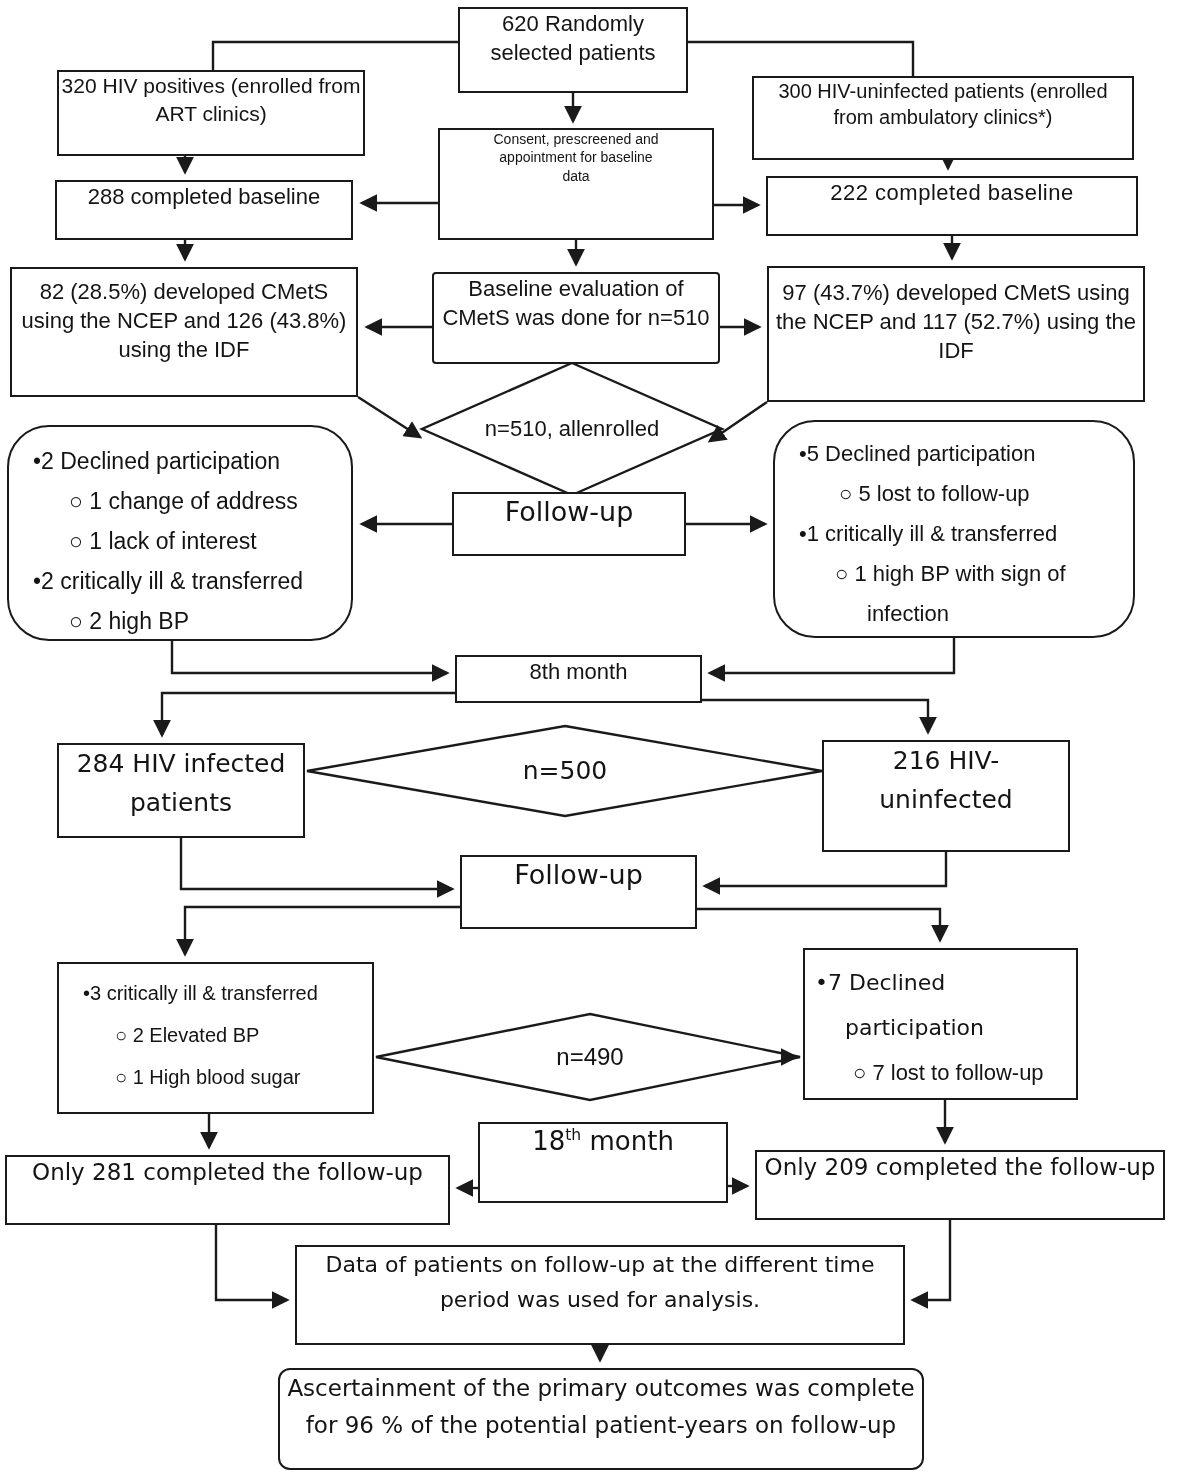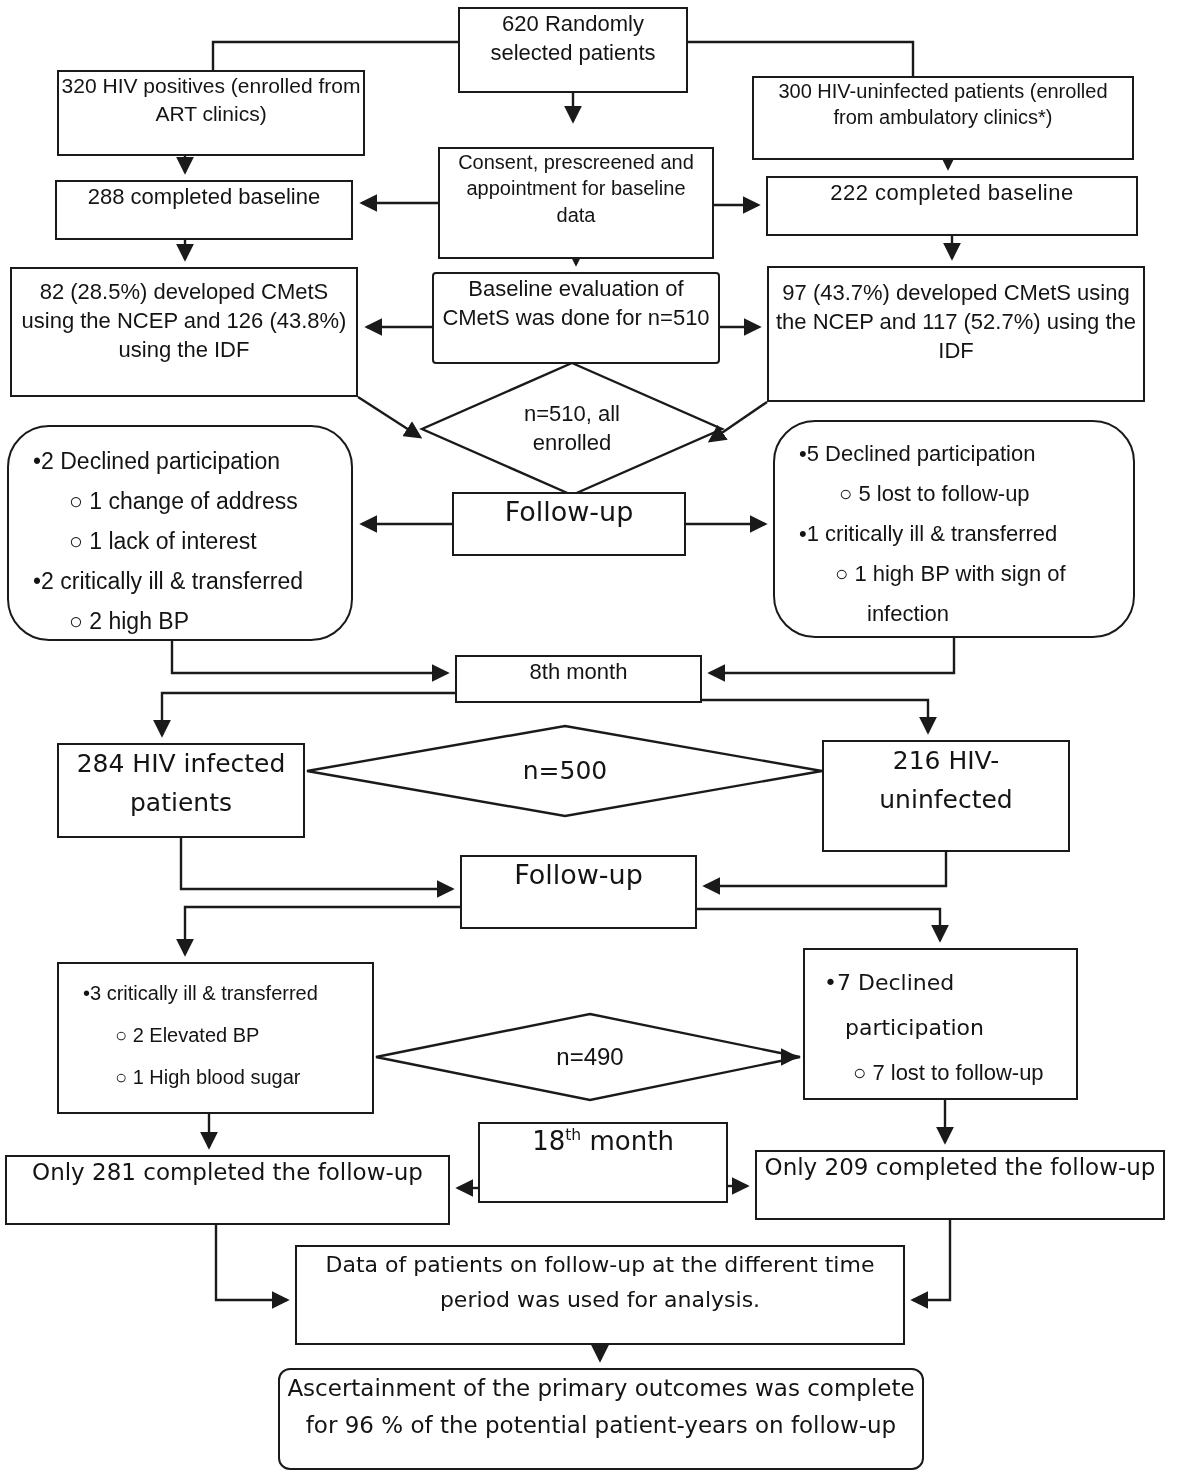--- a/index.html
+++ b/index.html
@@ -6,24 +6,24 @@
   .canvas{position:relative;width:1200px;height:1474px;background:#fff;
           font-family:"Liberation Sans",sans-serif;color:#141414;overflow:hidden;}
   .connectors{position:absolute;left:0;top:0;}
   .ln{fill:none;stroke:#1a1a1a;stroke-width:2.4px;}
   .diamond{fill:#ffffff;stroke:#1a1a1a;stroke-width:2.4px;}
   .node{position:absolute;box-sizing:border-box;background:#fff;border:2.6px solid #1a1a1a;
         display:flex;flex-direction:column;justify-content:flex-start;align-items:center;
         text-align:center;line-height:1.32;}
   .list{justify-content:flex-start;align-items:stretch;text-align:left;}
   .big{font-family:"DejaVu Sans",sans-serif;}
-  .lbl{position:absolute;display:flex;flex-direction:column;justify-content:center;
+  .lbl{position:absolute;display:flex;flex-direction:row;justify-content:center;
        align-items:center;text-align:center;line-height:1.3;}
   .tl{white-space:nowrap;}
-  .p20{padding-left:19px}.p24{padding-left:24px}.p40{padding-left:40px}
+  .p20{padding-left:10px}.p24{padding-left:24px}.p40{padding-left:40px}
   .p48{padding-left:48px}.p56{padding-left:56px}.p60{padding-left:60px}
   .p64{padding-left:64px}.p92{padding-left:92px}
   .sup{font-size:0.6em;vertical-align:super;}
 </style>
 </head>
 <body>
 
 <div class="canvas">
 
   <svg class="connectors" width="1200" height="1474" viewBox="0 0 1200 1474">
@@ -80,21 +80,21 @@
   <div class="node" style="left:57px;top:70px;width:308px;height:86px;font-size:21px;">
     <div class="tl">320 HIV positives (enrolled from</div>
     <div class="tl">ART clinics)</div>
   </div>
 
   <div class="node" style="left:752px;top:76px;width:382px;height:84px;font-size:20px;">
     <div class="tl">300 HIV-uninfected patients (enrolled</div>
     <div class="tl">from ambulatory clinics*)</div>
   </div>
 
-  <div class="node" style="left:438px;top:128px;width:276px;height:112px;font-size:20px;margin-top:19px;">
+  <div class="node" style="left:438px;top:128px;width:276px;height:112px;font-size:14px;">
     <div class="tl">Consent, prescreened and</div>
     <div class="tl">appointment for baseline</div>
     <div class="tl">data</div>
   </div>
 
   <div class="node" style="left:55px;top:180px;width:298px;height:60px;font-size:22px;">
     <div class="tl">288 completed baseline</div>
   </div>
 
   <div class="node" style="left:766px;top:176px;width:372px;height:60px;font-size:22px;letter-spacing:0.5px;">

